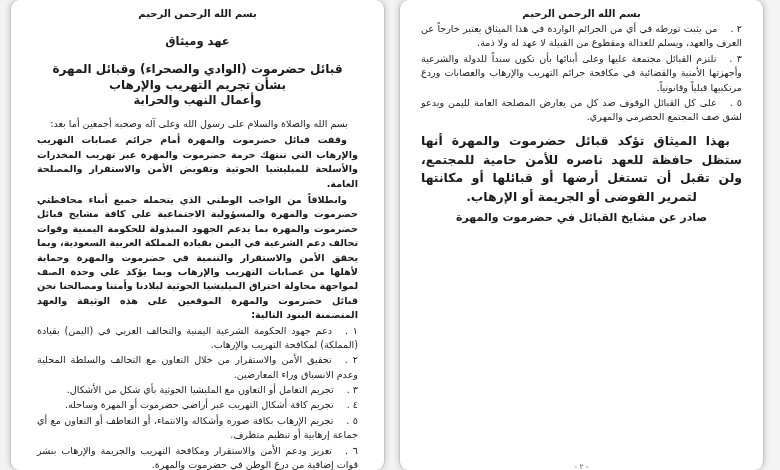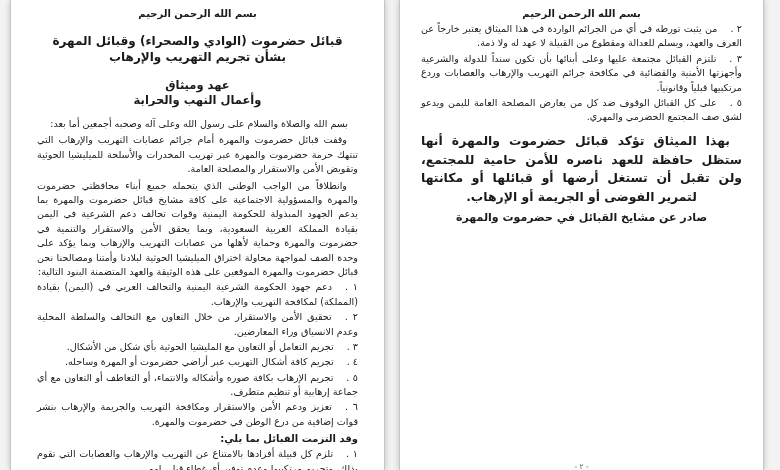--- a/index.html
+++ b/index.html
@@ -20,20 +20,21 @@
   .page {
     position: absolute;
     top: 0;
     bottom: 0;
     background: #ffffff;
     border-left: 1px solid #c6c6c6;
     border-right: 1px solid #c6c6c6;
     box-shadow: 0 0 6px rgba(0,0,0,0.22);
     box-sizing: border-box;
     direction: rtl;
+    border-radius: 9px;
   }
   .page-left {
     left: 10px;
     width: 375px;
     padding: 3px 26px 0 26px;
   }
   .page-right {
     left: 399px;
     width: 365px;
     padding: 3px 21px 0 21px;
@@ -60,20 +61,21 @@
     margin: 9px 0 0 0;
     text-indent: 10px;
     text-align: right;
   }
   .para {
     font-size: 9.6px;
     line-height: 1.5;
     text-align: justify;
     margin: 2px 0 0 0;
     text-indent: 11px;
+    font-weight: bold;
   }
   .list { margin: 1px 0 0 0; }
   .li {
     font-size: 9.6px;
     line-height: 1.5;
     text-align: justify;
     margin: 1px 0 0 0;
   }
   .marker {
     font-weight: normal;
@@ -115,22 +117,22 @@
     line-height: 1;
   }
 </style>
 </head>
 <body>
 
 <div class="spread">
 
   <div class="page page-left">
     <div class="basmala">بسم الله الرحمن الرحيم</div>
+    <div class="title t1">عهد وميثاق</div>
     <div class="title t2">قبائل حضرموت (الوادي والصحراء) وقبائل المهرة بشأن تجريم التهريب والإرهاب</div>
-    <div class="title t1">عهد وميثاق</div>
     <div class="title t3">وأعمال النهب والحرابة</div>
     <p class="opening">بسم الله والصلاة والسلام على رسول الله وعلى آله وصحبه أجمعين أما بعد:</p>
     <p class="para">وقفت قبائل حضرموت والمهرة أمام جرائم عصابات التهريب والإرهاب التي تنتهك حرمة حضرموت والمهرة عبر تهريب المخدرات والأسلحة للميليشيا الحوثية وتقويض الأمن والاستقرار والمصلحة العامة.</p>
     <p class="para">وانطلاقاً من الواجب الوطني الذي يتحمله جميع أبناء محافظتي حضرموت والمهرة والمسؤولية الاجتماعية على كافة مشايخ قبائل حضرموت والمهرة بما يدعم الجهود المبذولة للحكومة اليمنية وقوات تحالف دعم الشرعية في اليمن بقيادة المملكة العربية السعودية، وبما يحقق الأمن والاستقرار والتنمية في حضرموت والمهرة وحماية لأهلها من عصابات التهريب والإرهاب وبما يؤكد على وحدة الصف لمواجهة محاولة اختراق الميليشيا الحوثية لبلادنا وأمتنا ومصالحنا نحن قبائل حضرموت والمهرة الموقعين على هذه الوثيقة والعهد المتضمنة البنود التالية:</p>
     <div class="list">
 
         <p class="li"><span class="marker">١ .</span><span>دعم جهود الحكومة الشرعية اليمنية والتحالف العربي في (اليمن) بقيادة (المملكة) لمكافحة التهريب والإرهاب.</span></p>
 
         <p class="li"><span class="marker">٢ .</span><span>تحقيق الأمن والاستقرار من خلال التعاون مع التحالف والسلطة المحلية وعدم الانسياق وراء المعارضين.</span></p>
 

